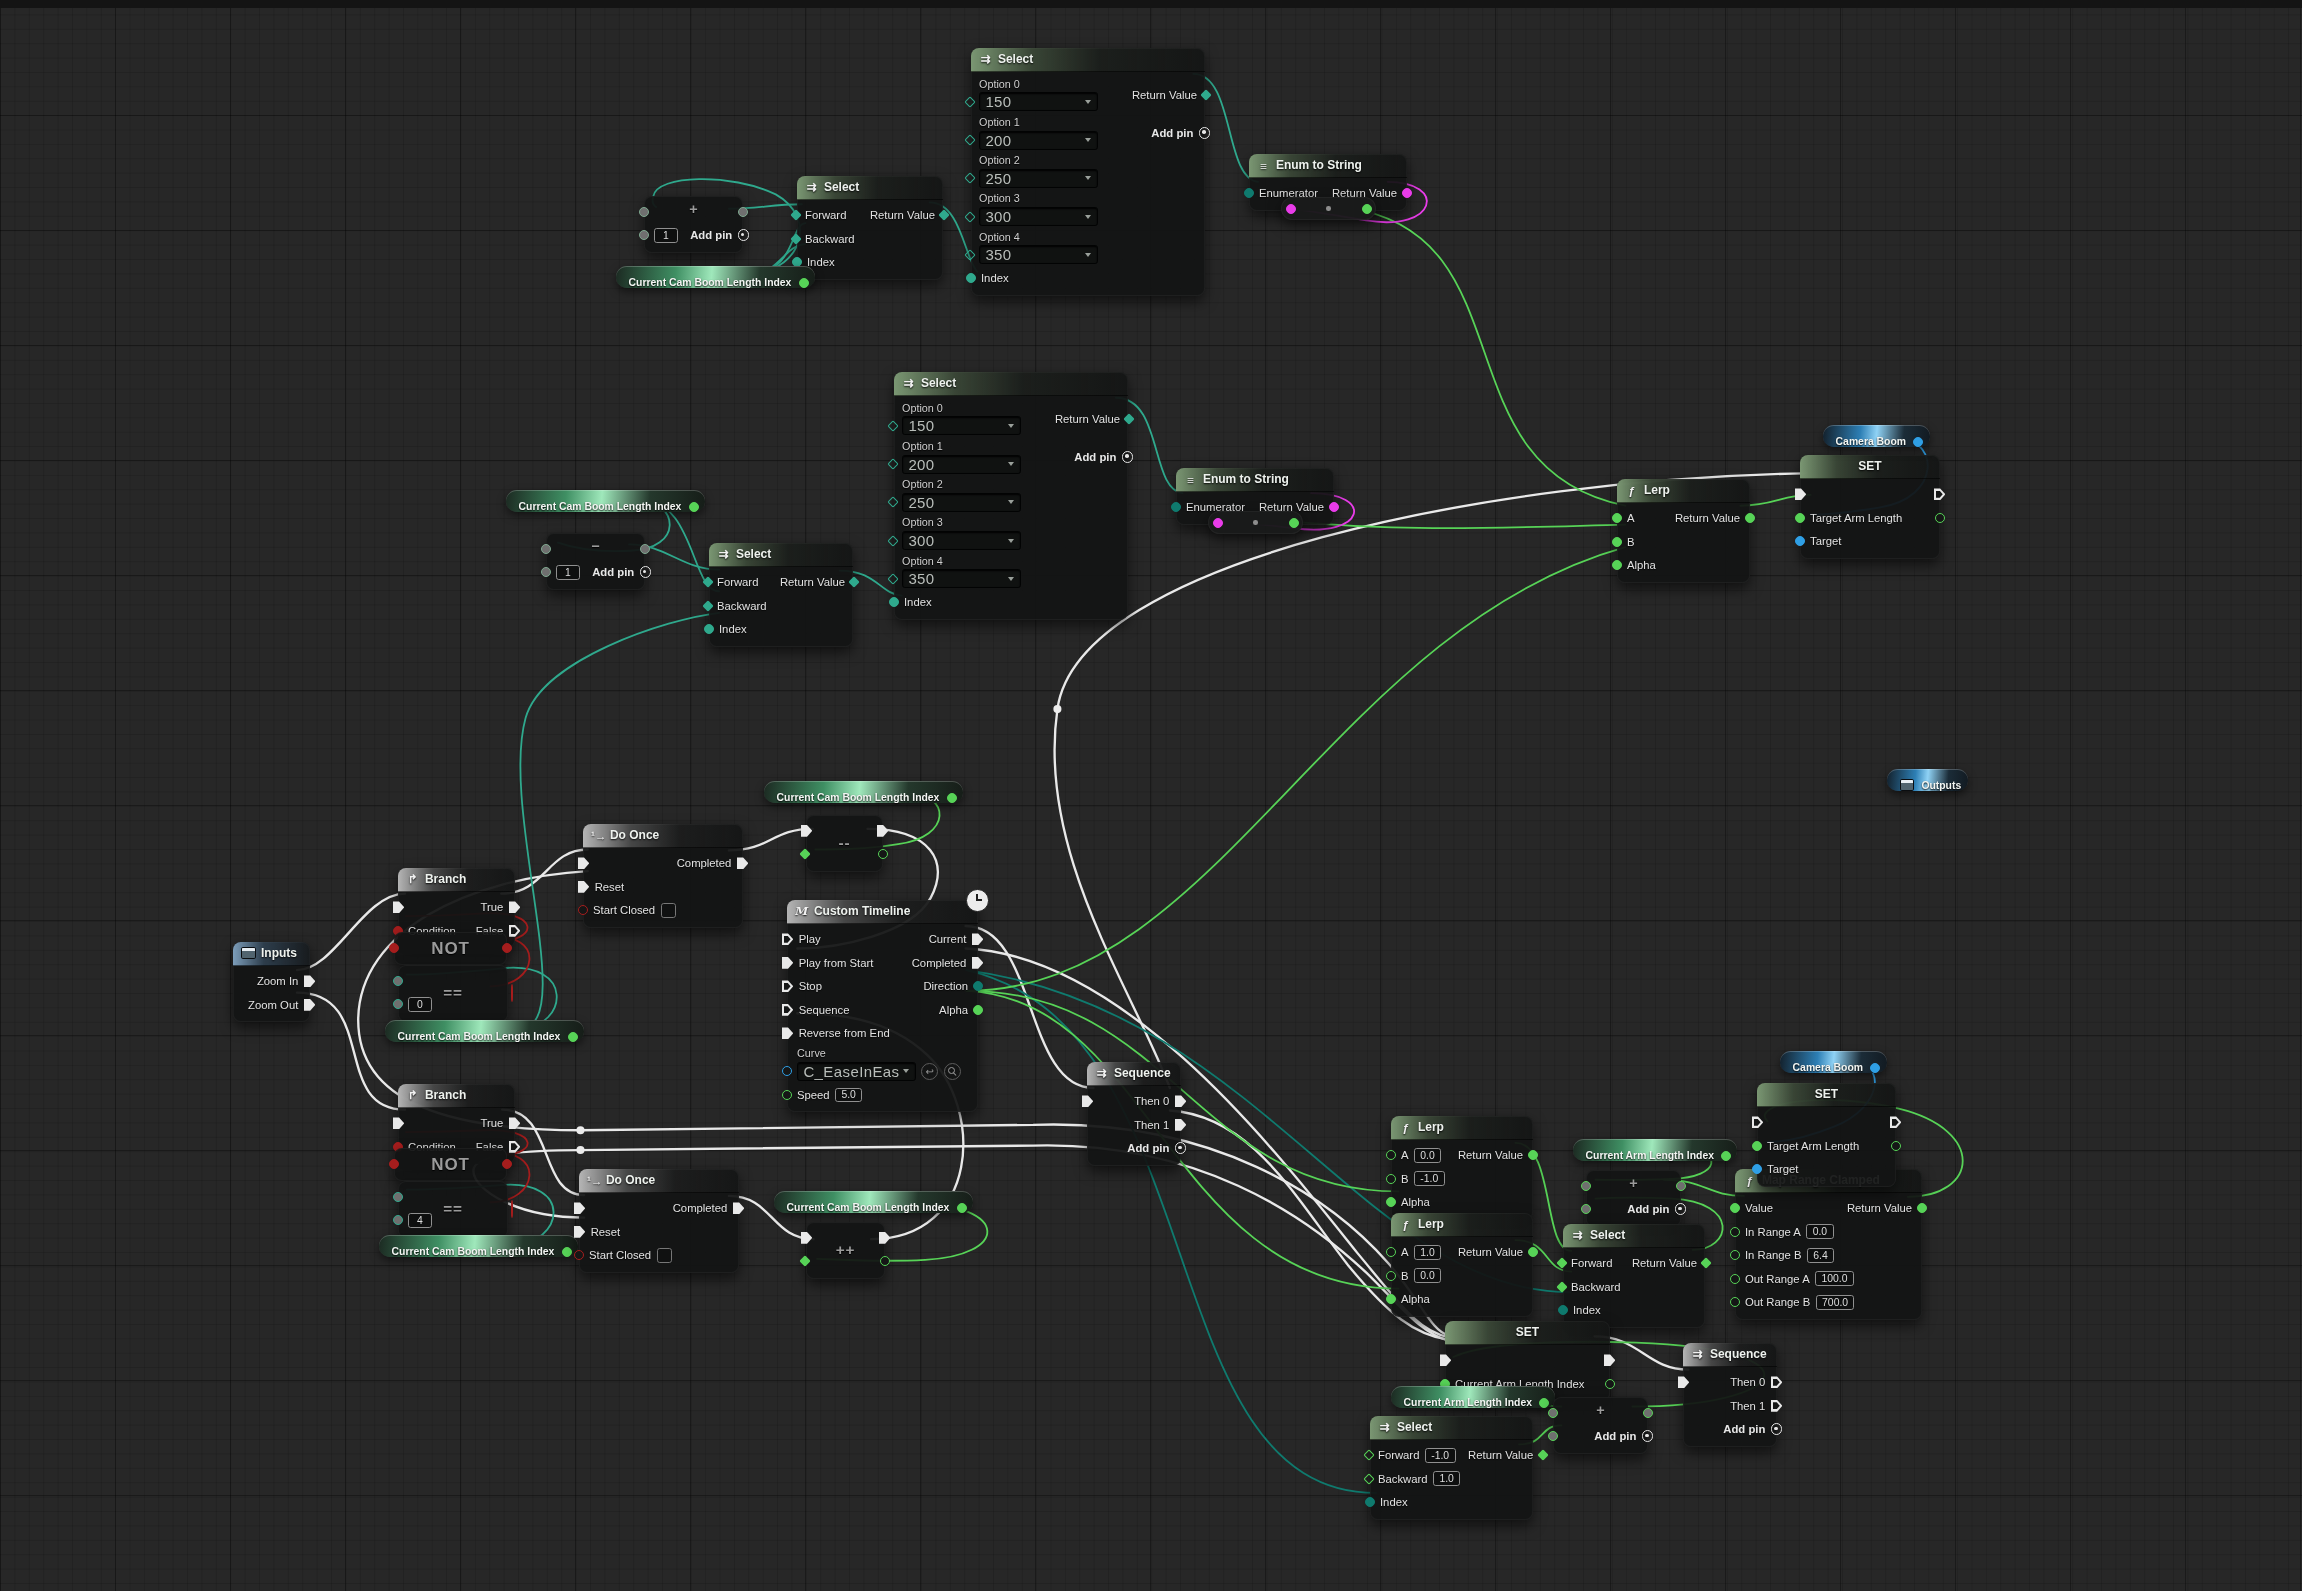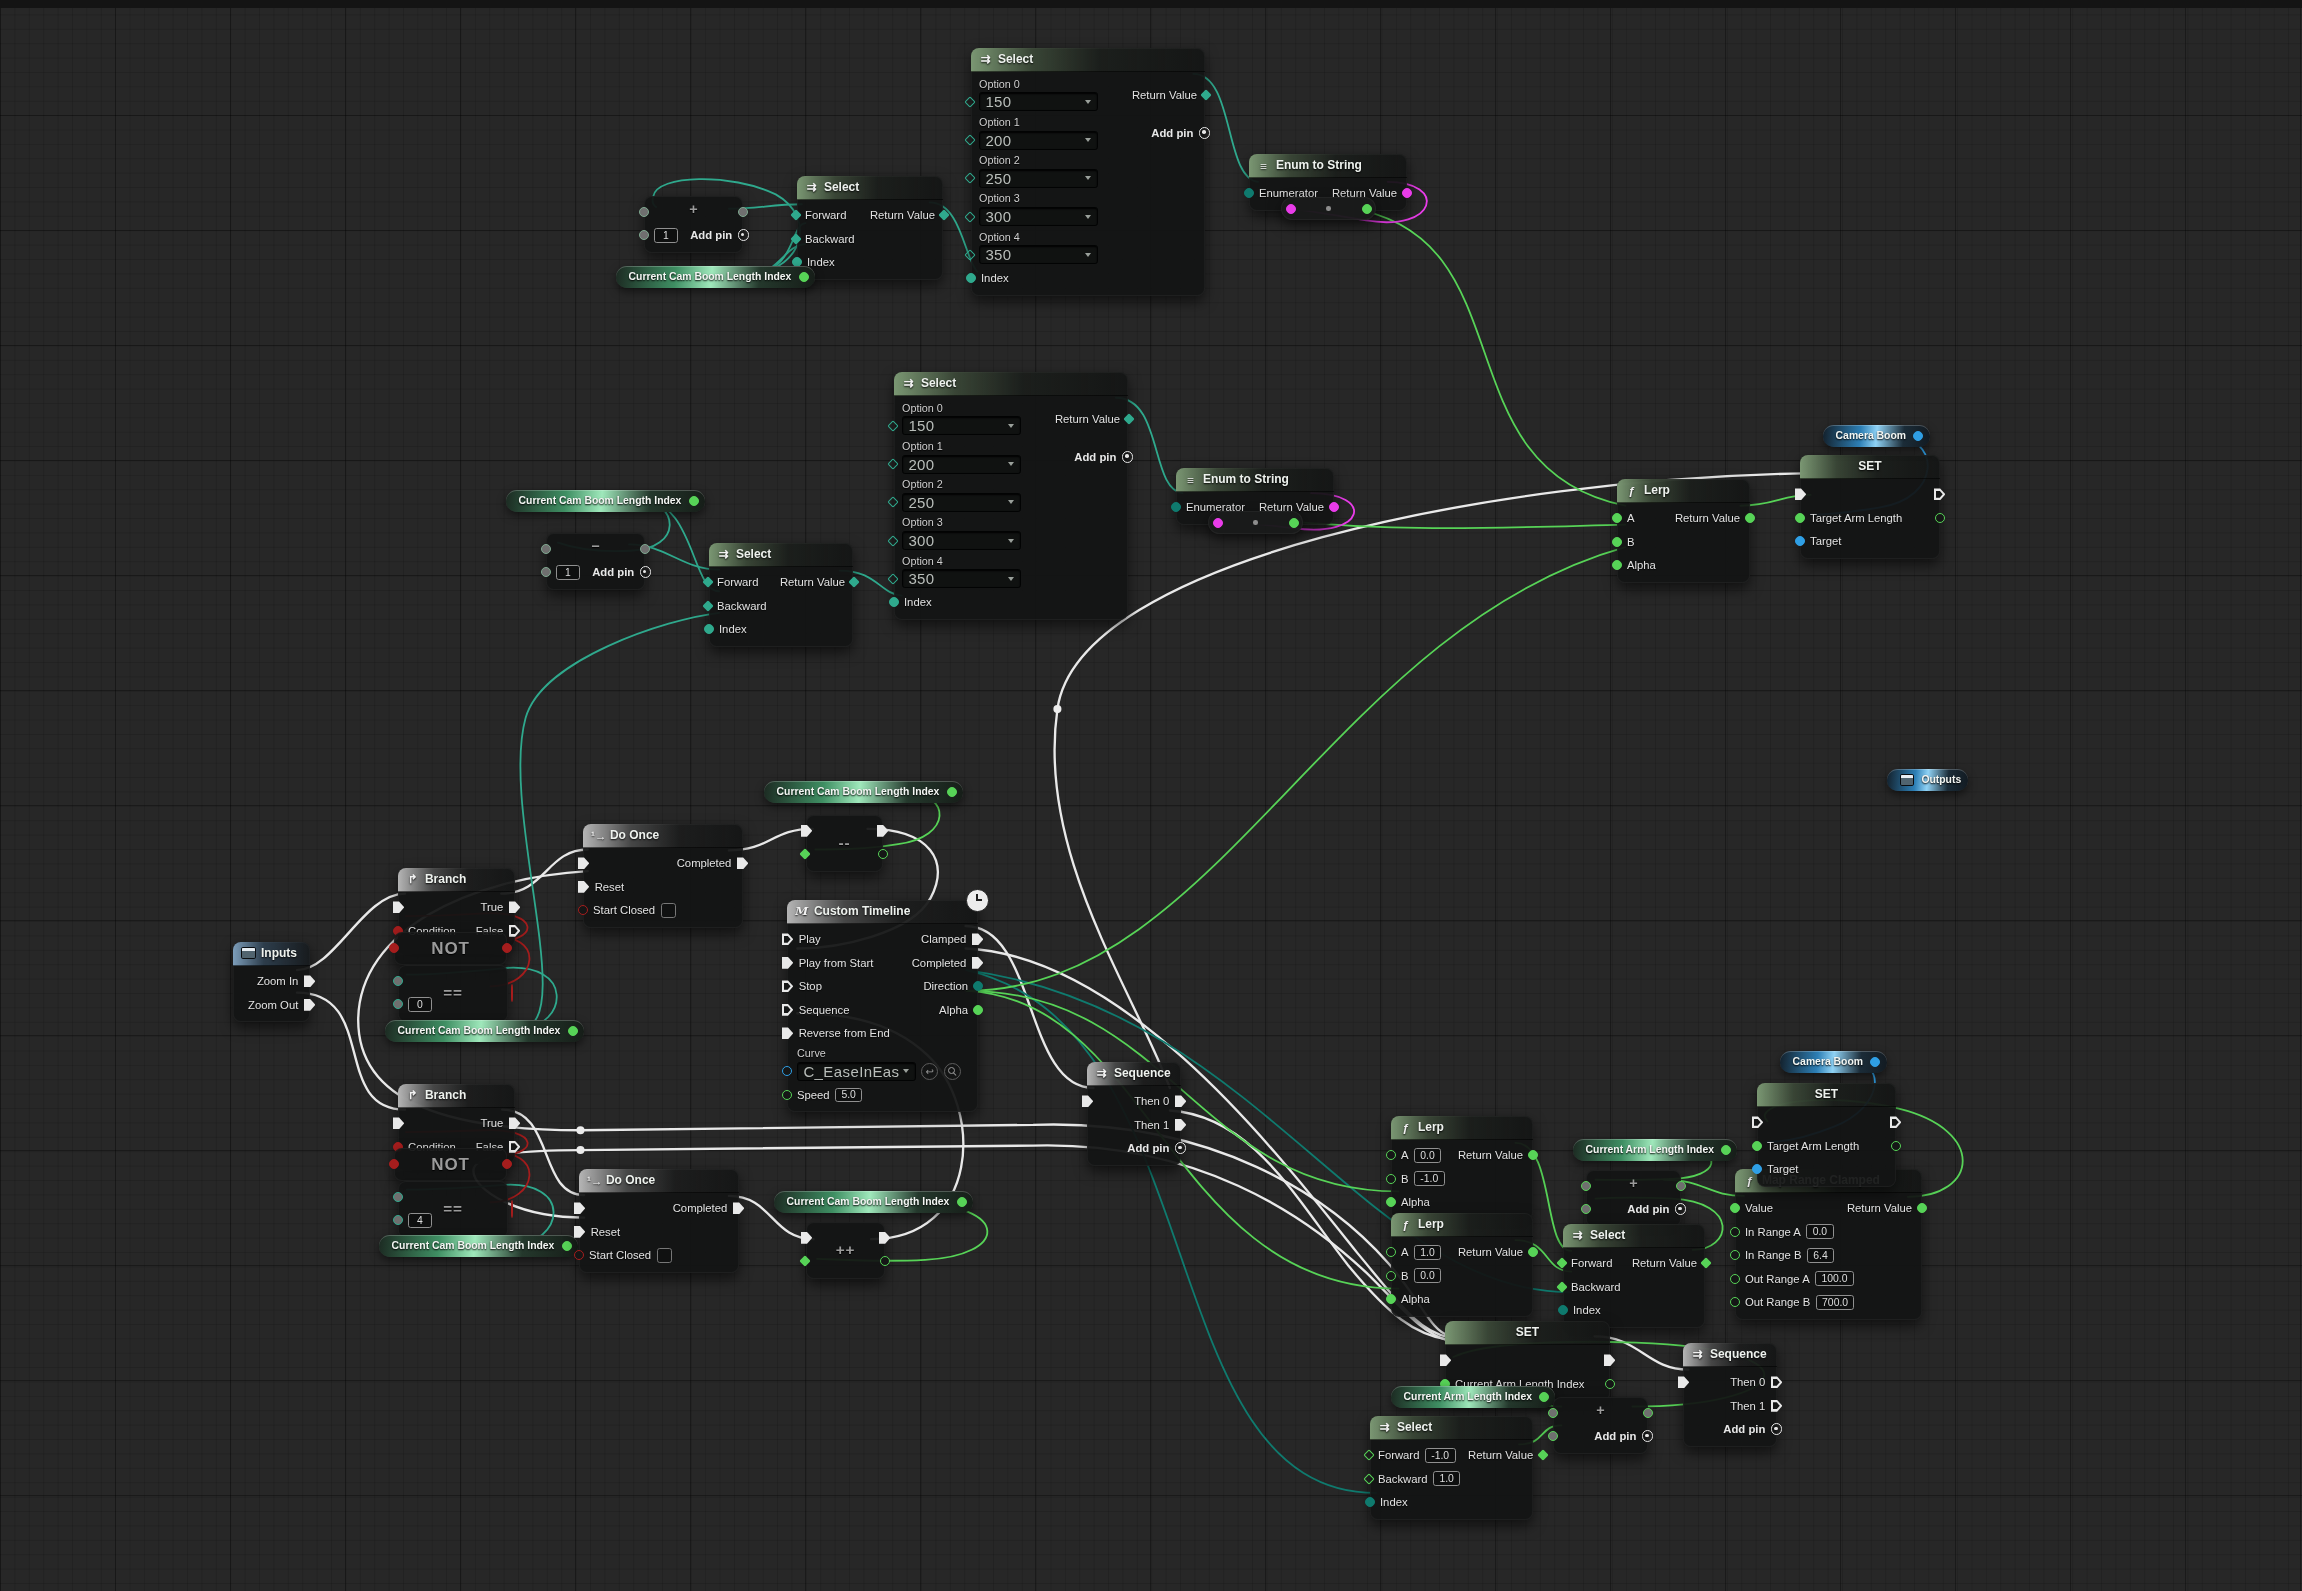--- a/index.html
+++ b/index.html
@@ -55,21 +55,21 @@
   .radio{width:11.7px;height:11.7px;border:1.8px solid #e8e8e8;border-radius:50%;position:relative;box-sizing:border-box}
   .radio::after{content:"";position:absolute;left:2.3px;top:2.3px;width:3.6px;height:3.6px;border-radius:50%;background:#e8e8e8}
   .cb{width:13.5px;height:13.5px;border:0.9px solid #777;border-radius:2.7px;background:#101111}
   .iconbtn{width:15.3px;height:15.3px;border-radius:50%;border:0.9px solid #5c5c5c;color:#9a9a9a;
     font-size:10px;display:flex;align-items:center;justify-content:center}
   .mag{position:relative}
   .mag::before{content:"";width:5.4px;height:5.4px;border:1.4px solid #9a9a9a;border-radius:50%;position:absolute;left:3.2px;top:2.7px}
   .mag::after{content:"";width:1.4px;height:3.6px;background:#9a9a9a;position:absolute;left:9.5px;top:8px;transform:rotate(-45deg)}
   .glyph{position:absolute;left:0;right:0;text-align:center;color:#9b9b9b;font-weight:bold;pointer-events:none;text-shadow:0 0.9px 0.9px #000}
   .sideout{position:absolute;right:-5.4px;top:50%;transform:translateY(-50%)}
-  .node.var{display:flex;align-items:center;gap:7.2px;height:21.6px;border-radius:10.8px;padding:0 6.3px 0 12.6px;white-space:nowrap;
+  .node.var{display:flex;align-items:flex-end;gap:7.2px;height:21.6px;border-radius:10.8px;padding:0 6.3px 0 12.6px;white-space:nowrap;
     font-weight:bold;font-size:10.4px;color:#f3f6f3;text-shadow:0 0.9px 1.8px #000;box-shadow:0 3.6px 8px rgba(0,0,0,.5), inset 0 0.9px 0 rgba(255,255,255,.22)}
   .node.var.green{background:linear-gradient(95deg,#1c2a22 0%,#3f8f63 30%,#9fe8bb 48%,#24382c 72%,#161d18 100%)}
   .node.var.blue{background:linear-gradient(95deg,#13202b 0%,#2d7fb5 35%,#8fd2f5 50%,#1b2c38 75%,#121a21 100%)}
   .node.conv{height:23.4px;border-radius:11.7px;display:flex;align-items:center;justify-content:space-between;padding:0 4.5px;
     background:rgba(25,26,26,.95)}
   .dot{width:4.5px;height:4.5px;border-radius:50%;background:#8d8d8d}
   .clock{position:absolute;top:-10.8px;right:-10.8px;width:22.5px;height:22.5px;border-radius:50%;background:#ececec;border:1.8px solid #202020;box-sizing:border-box}
   .clock::before{content:"";position:absolute;left:9px;top:3.6px;width:1.8px;height:6.3px;background:#1d1d1d}
   .clock::after{content:"";position:absolute;left:9px;top:8.6px;width:5.4px;height:1.8px;background:#1d1d1d}
   .win{width:12.6px;height:10px;border-radius:1.8px;border:0.9px solid #0a0d10;flex:0 0 auto;
@@ -724,21 +724,21 @@
           <span class="hico it">M</span>
           <span>Custom Timeline</span>
         </div>
         <div class="body">
           <div class="row">
             <div class="side l">
               <div class="epin h"></div>
               <span class="lbl">Play</span>
             </div>
             <div class="side r">
-              <span class="lbl">Clamped</span>
+              <span class="lbl">Current</span>
               <div class="epin"></div>
             </div>
           </div>
           <div class="row">
             <div class="side l">
               <div class="epin"></div>
               <span class="lbl">Play from Start</span>
             </div>
             <div class="side r">
               <span class="lbl">Completed</span>

